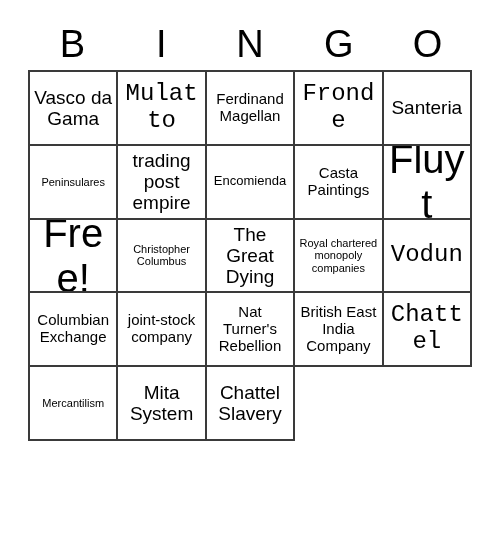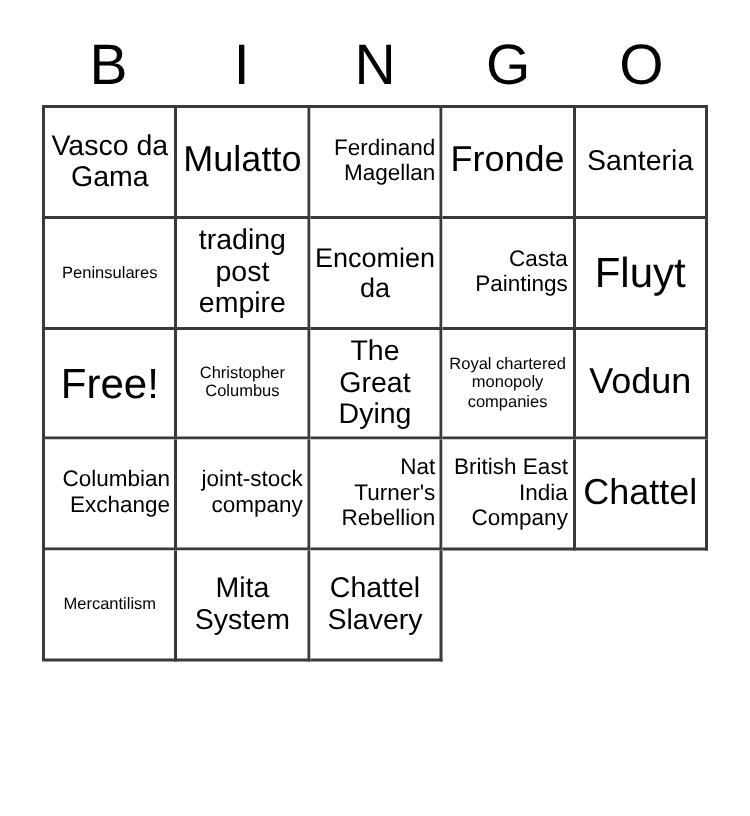--- a/index.html
+++ b/index.html
@@ -76,25 +76,25 @@
     display: block;
     width: 100%;
     text-align: center;
     line-height: 1.12;
     color: #000000;
     word-wrap: break-word;
     hyphens: none;
   }
 
   
-  .sz-xl .cell-text { font-size: 28px; }
-  .sz-lg .cell-text { font-size: 24px; }
+  .sz-xl .cell-text { font-size: 40px; }
+  .sz-lg .cell-text { font-size: 24px; font-family: Liberation Mono, monospace; }
   .sz-md .cell-text { font-size: 19px; }
-  .sz-sm .cell-text { font-size: 15px; text-align: right; }
-  .sz-xs .cell-text { font-size: 18px; }
+  .sz-sm .cell-text { font-size: 15px; }
+  .sz-xs .cell-text { font-size: 13px; }
   .sz-xxs .cell-text { font-size: 11px; }
 </style>
 </head>
 <body>
 
 <div class="card">
 
   <div class="bingo-header">
     <div class="letter">B</div>
     <div class="letter">I</div>

